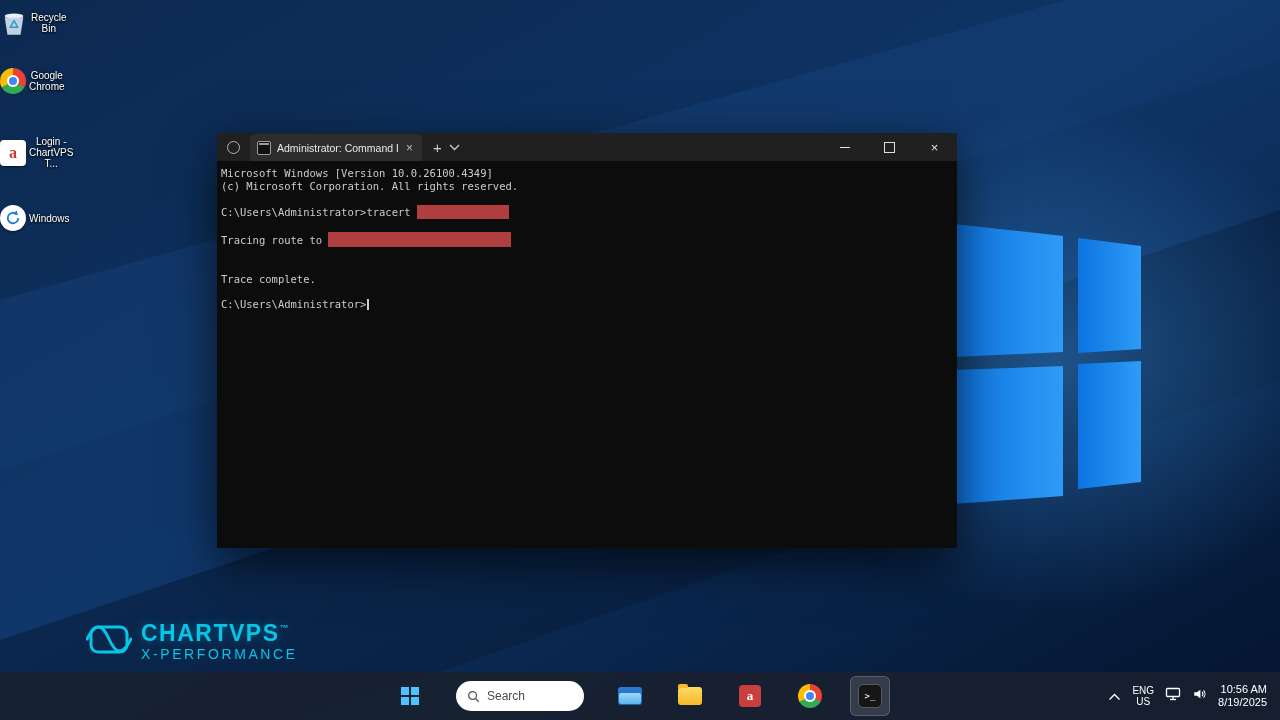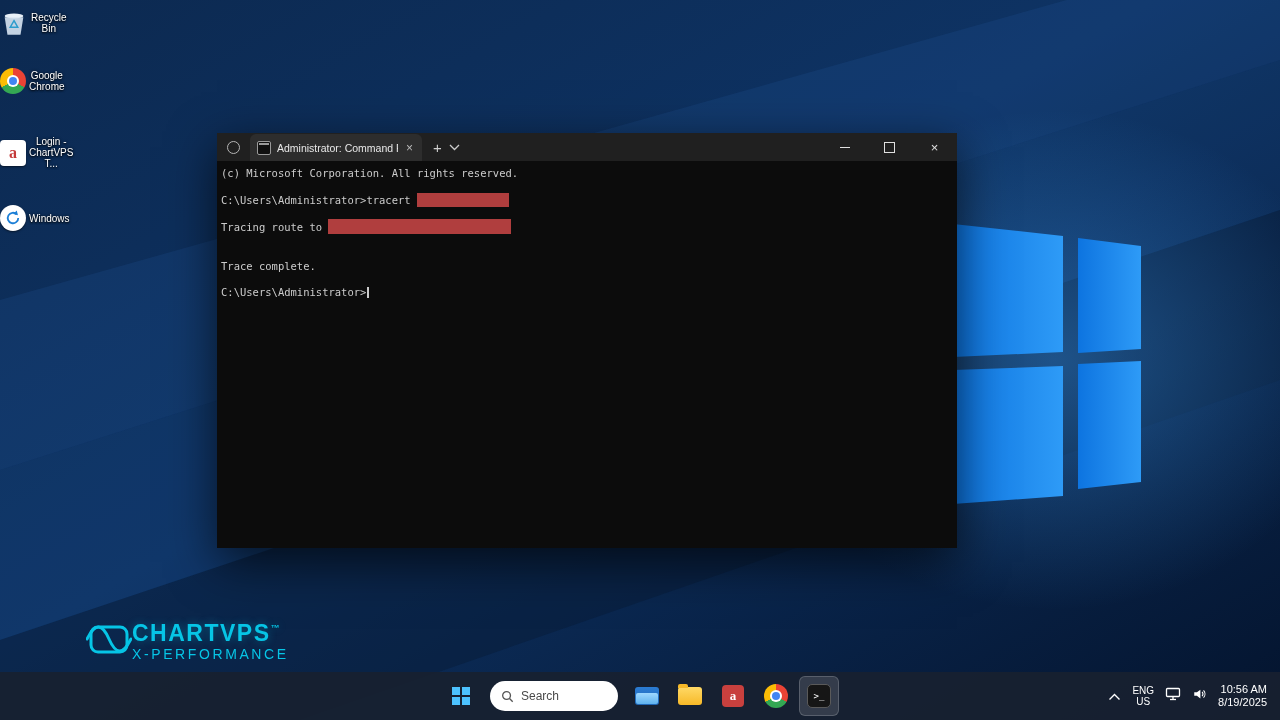--- a/index.html
+++ b/index.html
@@ -46,31 +46,31 @@
          padding:6px 0 0 4px;font-family:"DejaVu Sans Mono","Liberation Mono",monospace;
          font-size:10.5px;color:#cccccc;overflow:hidden;}
   .ln{white-space:pre;min-height:12.8px;line-height:12.8px;}
   .redact{display:inline-block;background:#b03e3e;vertical-align:-3px;}
   .r1{width:92px;height:14px;}
   .r2{width:183px;height:15px;}
   .r3{width:181px;height:16px;vertical-align:-4px;}
   .cursor{display:inline-block;width:2px;height:11px;background:#cccccc;vertical-align:-2px;margin-left:1px;}
 
   
-  #brand{position:absolute;left:86px;top:616px;display:flex;align-items:flex-start;}
+  #brand{position:absolute;left:86px;top:616px;display:flex;align-items:flex-start;gap:9px;}
   .brand-text{display:flex;flex-direction:column;}
   .brand-name{font-size:23px;font-weight:bold;letter-spacing:1.5px;color:#06c5e6;line-height:24px;
               text-shadow:0 0 8px rgba(6,197,230,.35);}
   .brand-name sup{font-size:9px;letter-spacing:0;vertical-align:10px;}
   .brand-tag{font-size:14px;letter-spacing:2.6px;color:#06c5e6;text-align:right;margin-top:1px;padding-right:14px;}
 
   
   #taskbar{position:absolute;left:0;right:0;bottom:0;height:48px;background:rgba(24,33,48,0.92);}
   .tb-center{position:absolute;left:50%;top:0;height:100%;transform:translateX(-50%);
-             display:flex;align-items:center;gap:3px;}
+             display:flex;align-items:center;gap:20px;}
   .tb-item{width:40px;height:40px;border-radius:6px;display:flex;align-items:center;justify-content:center;flex:none;}
   .tb-item.active{background:rgba(255,255,255,0.13);border:1px solid rgba(255,255,255,0.18);box-sizing:border-box;}
   .search-pill{height:30px;width:128px;background:#ffffff;border-radius:15px;display:flex;align-items:center;
                gap:7px;padding:0 11px;margin:0 6px;box-sizing:border-box;}
   .search-label{font-size:12px;color:#4a4a4a;}
   .startgrid{display:grid;grid-template-columns:8px 8px;grid-template-rows:8px 8px;gap:1.5px;}
   .startgrid span{background:#4cc2ff;}
   .fx-back{width:24px;height:18px;background:linear-gradient(#2b7cd3,#1f66b5);border-radius:3px;position:relative;}
   .fx-front{position:absolute;left:1px;right:1px;bottom:1px;height:11px;border-radius:2px;
             background:linear-gradient(#9ed8ff,#5fb2ee);}
@@ -180,20 +180,21 @@
         <span class="wc">
             <span class="minbar"></span>
           </span>
         <span class="wc">
             <span class="maxbox"></span>
           </span>
         <span class="wc close">×</span>
       </div>
     </div>
     <div class="tbody">
+      <div class="ln">Microsoft Windows [Version 10.0.26100.4349]</div>
       <div class="ln">(c) Microsoft Corporation. All rights reserved.</div>
       <div class="ln"></div>
       <div class="ln"><span>C:\Users\Administrator&gt;tracert </span><span class="redact r1"></span></div>
       <div class="ln"></div>
       <div class="ln"><span>Tracing route to </span><span class="redact r2"></span></div>
       <div class="ln"></div>
       <div class="ln"></div>
       <div class="ln">Trace complete.</div>
       <div class="ln"></div>
       <div class="ln"><span>C:\Users\Administrator&gt;</span><span class="cursor"></span></div>

